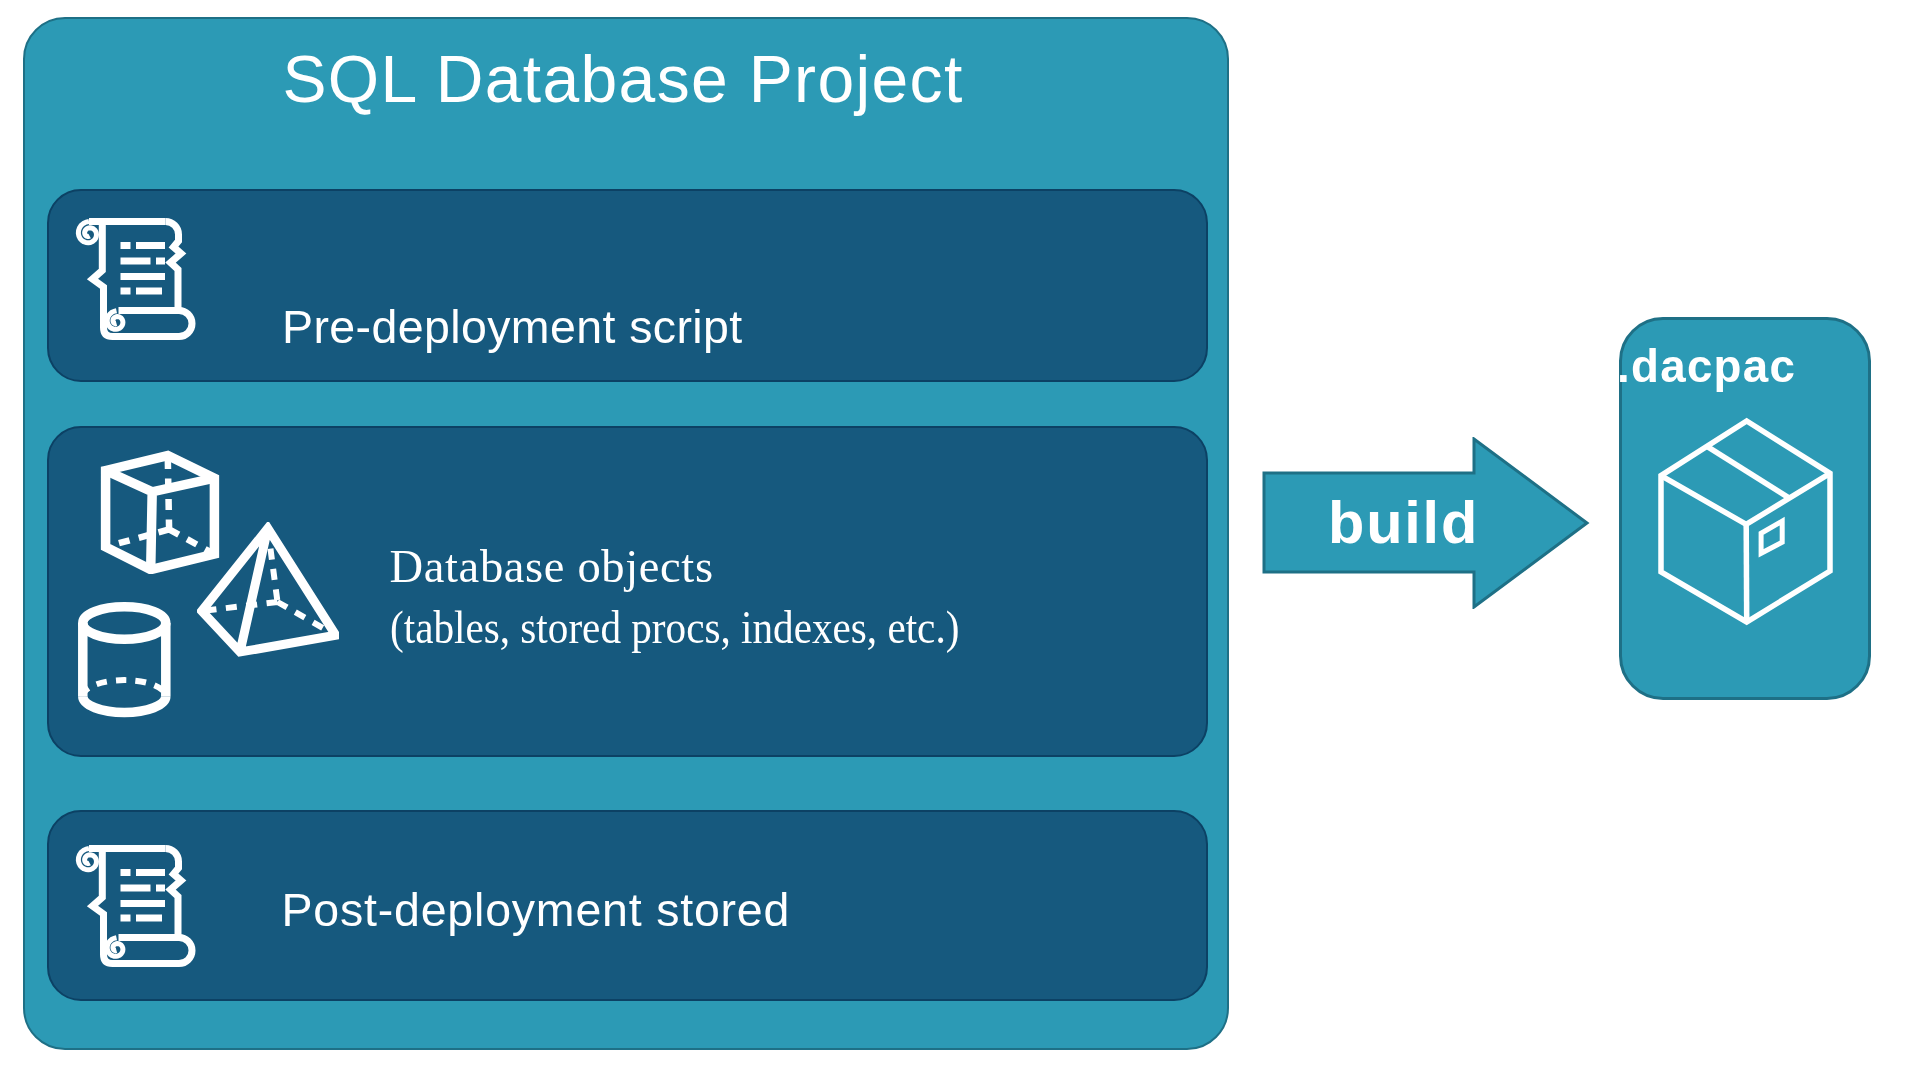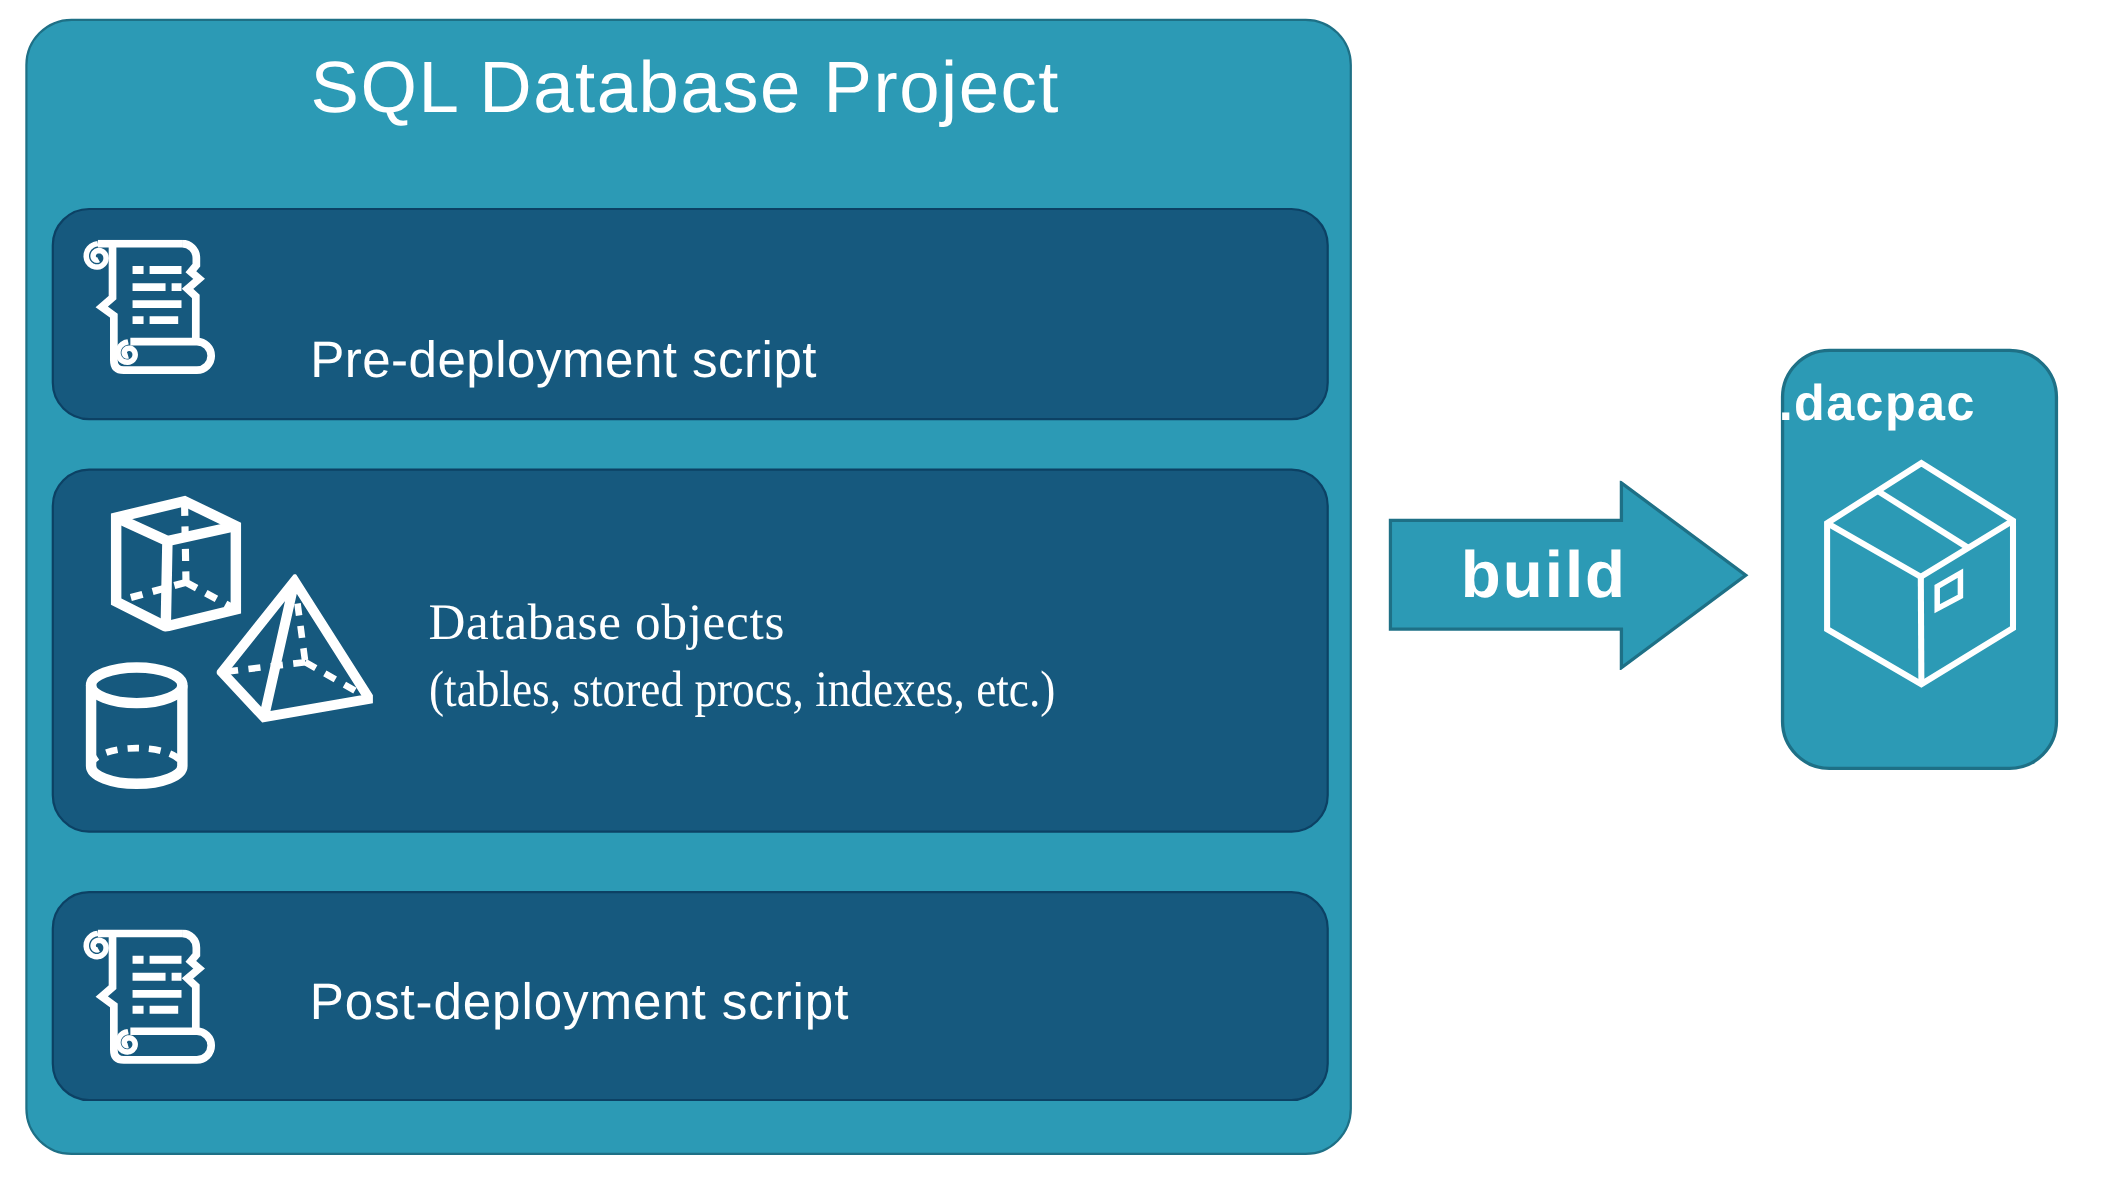--- a/index.html
+++ b/index.html
@@ -82,21 +82,21 @@
   <svg class="abs icon" style="left:72px;top:845px;" width="126" height="126" viewBox="0 0 126 126">
     <g stroke="#fff" fill="none" stroke-width="7">
       <path d="M 93.5,3.5 H 17"></path>
       <path stroke-width="5" stroke-linejoin="round" d="M 17.0,3.5 L 13.99,4.14 L 11.3,5.5 L 9.09,7.46 L 7.49,9.85 L 6.56,12.51 L 6.36,15.26 L 6.84,17.9 L 7.96,20.28 L 9.6,22.24 L 11.63,23.68 L 13.9,24.53 L 16.25,24.77 L 18.52,24.42 L 20.56,23.52 L 22.25,22.17 L 23.51,20.48 L 24.26,18.59 L 24.5,16.63 L 24.24,14.75 L 23.52,13.05 L 22.44,11.64 L 21.08,10.61 L 19.56,9.98 L 17.99,9.77 L 16.49,9.97 L 15.14,10.53 L 14.05,11.38 L 13.25,12.43 L 12.77,13.6 L 12.63,14.78 L 12.8,15.9 L 13.23,16.88 L 13.87,17.65 L 14.64,18.19 L 15.47,18.48 L 16.28,18.53 L 17.02,18.36 L 17.62,18.02"></path>
       <path d="M 93.5,3.5 A 13,13 0 0 1 106.5,16.5 L 106.5,23 L 101.5,29 L 109,35.5 L 98.5,44.5 L 106,51.5 L 106,92.5"></path>
       <path d="M 30.3,5.5 V 52.5 L 20.5,61 L 31.5,69 V 109.5 Q 31.5,118.5 40.5,118.5 H 107 A 13,13 0 0 0 107,92.5 H 46.5"></path>
       <path stroke-width="5" stroke-linejoin="round" d="M 44.5,92.8 L 41.86,93.37 L 39.51,94.57 L 37.58,96.28 L 36.19,98.38 L 35.39,100.71 L 35.22,103.11 L 35.65,105.41 L 36.63,107.47 L 38.06,109.17 L 39.82,110.42 L 41.8,111.15 L 43.83,111.35 L 45.79,111.03 L 47.55,110.25 L 49.01,109.08 L 50.08,107.63 L 50.72,106.0 L 50.92,104.32 L 50.68,102.71 L 50.06,101.26 L 49.13,100.07 L 47.97,99.2 L 46.68,98.68 L 45.35,98.52 L 44.09,98.7 L 42.97,99.18 L 42.06,99.89 L 41.41,100.78 L 41.03,101.75 L 40.94,102.73 L 41.09,103.64 L 41.46,104.43 L 42.0,105.04 L 42.63,105.45 L 43.3,105.66 L 43.94,105.66 L 44.5,105.5"></path>
       <path stroke-width="7.2" d="M 48.5,27.5 H 58.5 M 64,27.5 H 93 M 48.5,43 H 78.5 M 84,43 H 93 M 48.5,58.5 H 93 M 48.5,73 H 58.5 M 64,73 H 90"></path>
     </g>
   </svg>
-  <div class="abs item-label label-post">Post-deployment script</div>
+  <div class="abs item-label label-post">Post-deployment stored</div>
 
   <svg class="abs" style="left:1262px;top:437px;" width="328" height="172" viewBox="0 0 328 172">
     <polygon points="2,36 212,36 212,2 325,86 212,170 212,135 2,135" fill="#2C9AB5" stroke="#1E7086" stroke-width="3" stroke-linejoin="miter"></polygon>
   </svg>
   <div class="abs build-label" style="left:1317px;top:492.9px;margin-left:11px;">build</div>
 
   <div class="abs dacpac-box"></div>
   <div class="abs dacpac-label">.dacpac</div>
   <svg class="abs icon" style="left:1651px;top:410px;" width="190" height="220" viewBox="0 0 190 220">
     <g stroke="#fff" fill="none" stroke-width="5.5" stroke-linejoin="miter">

